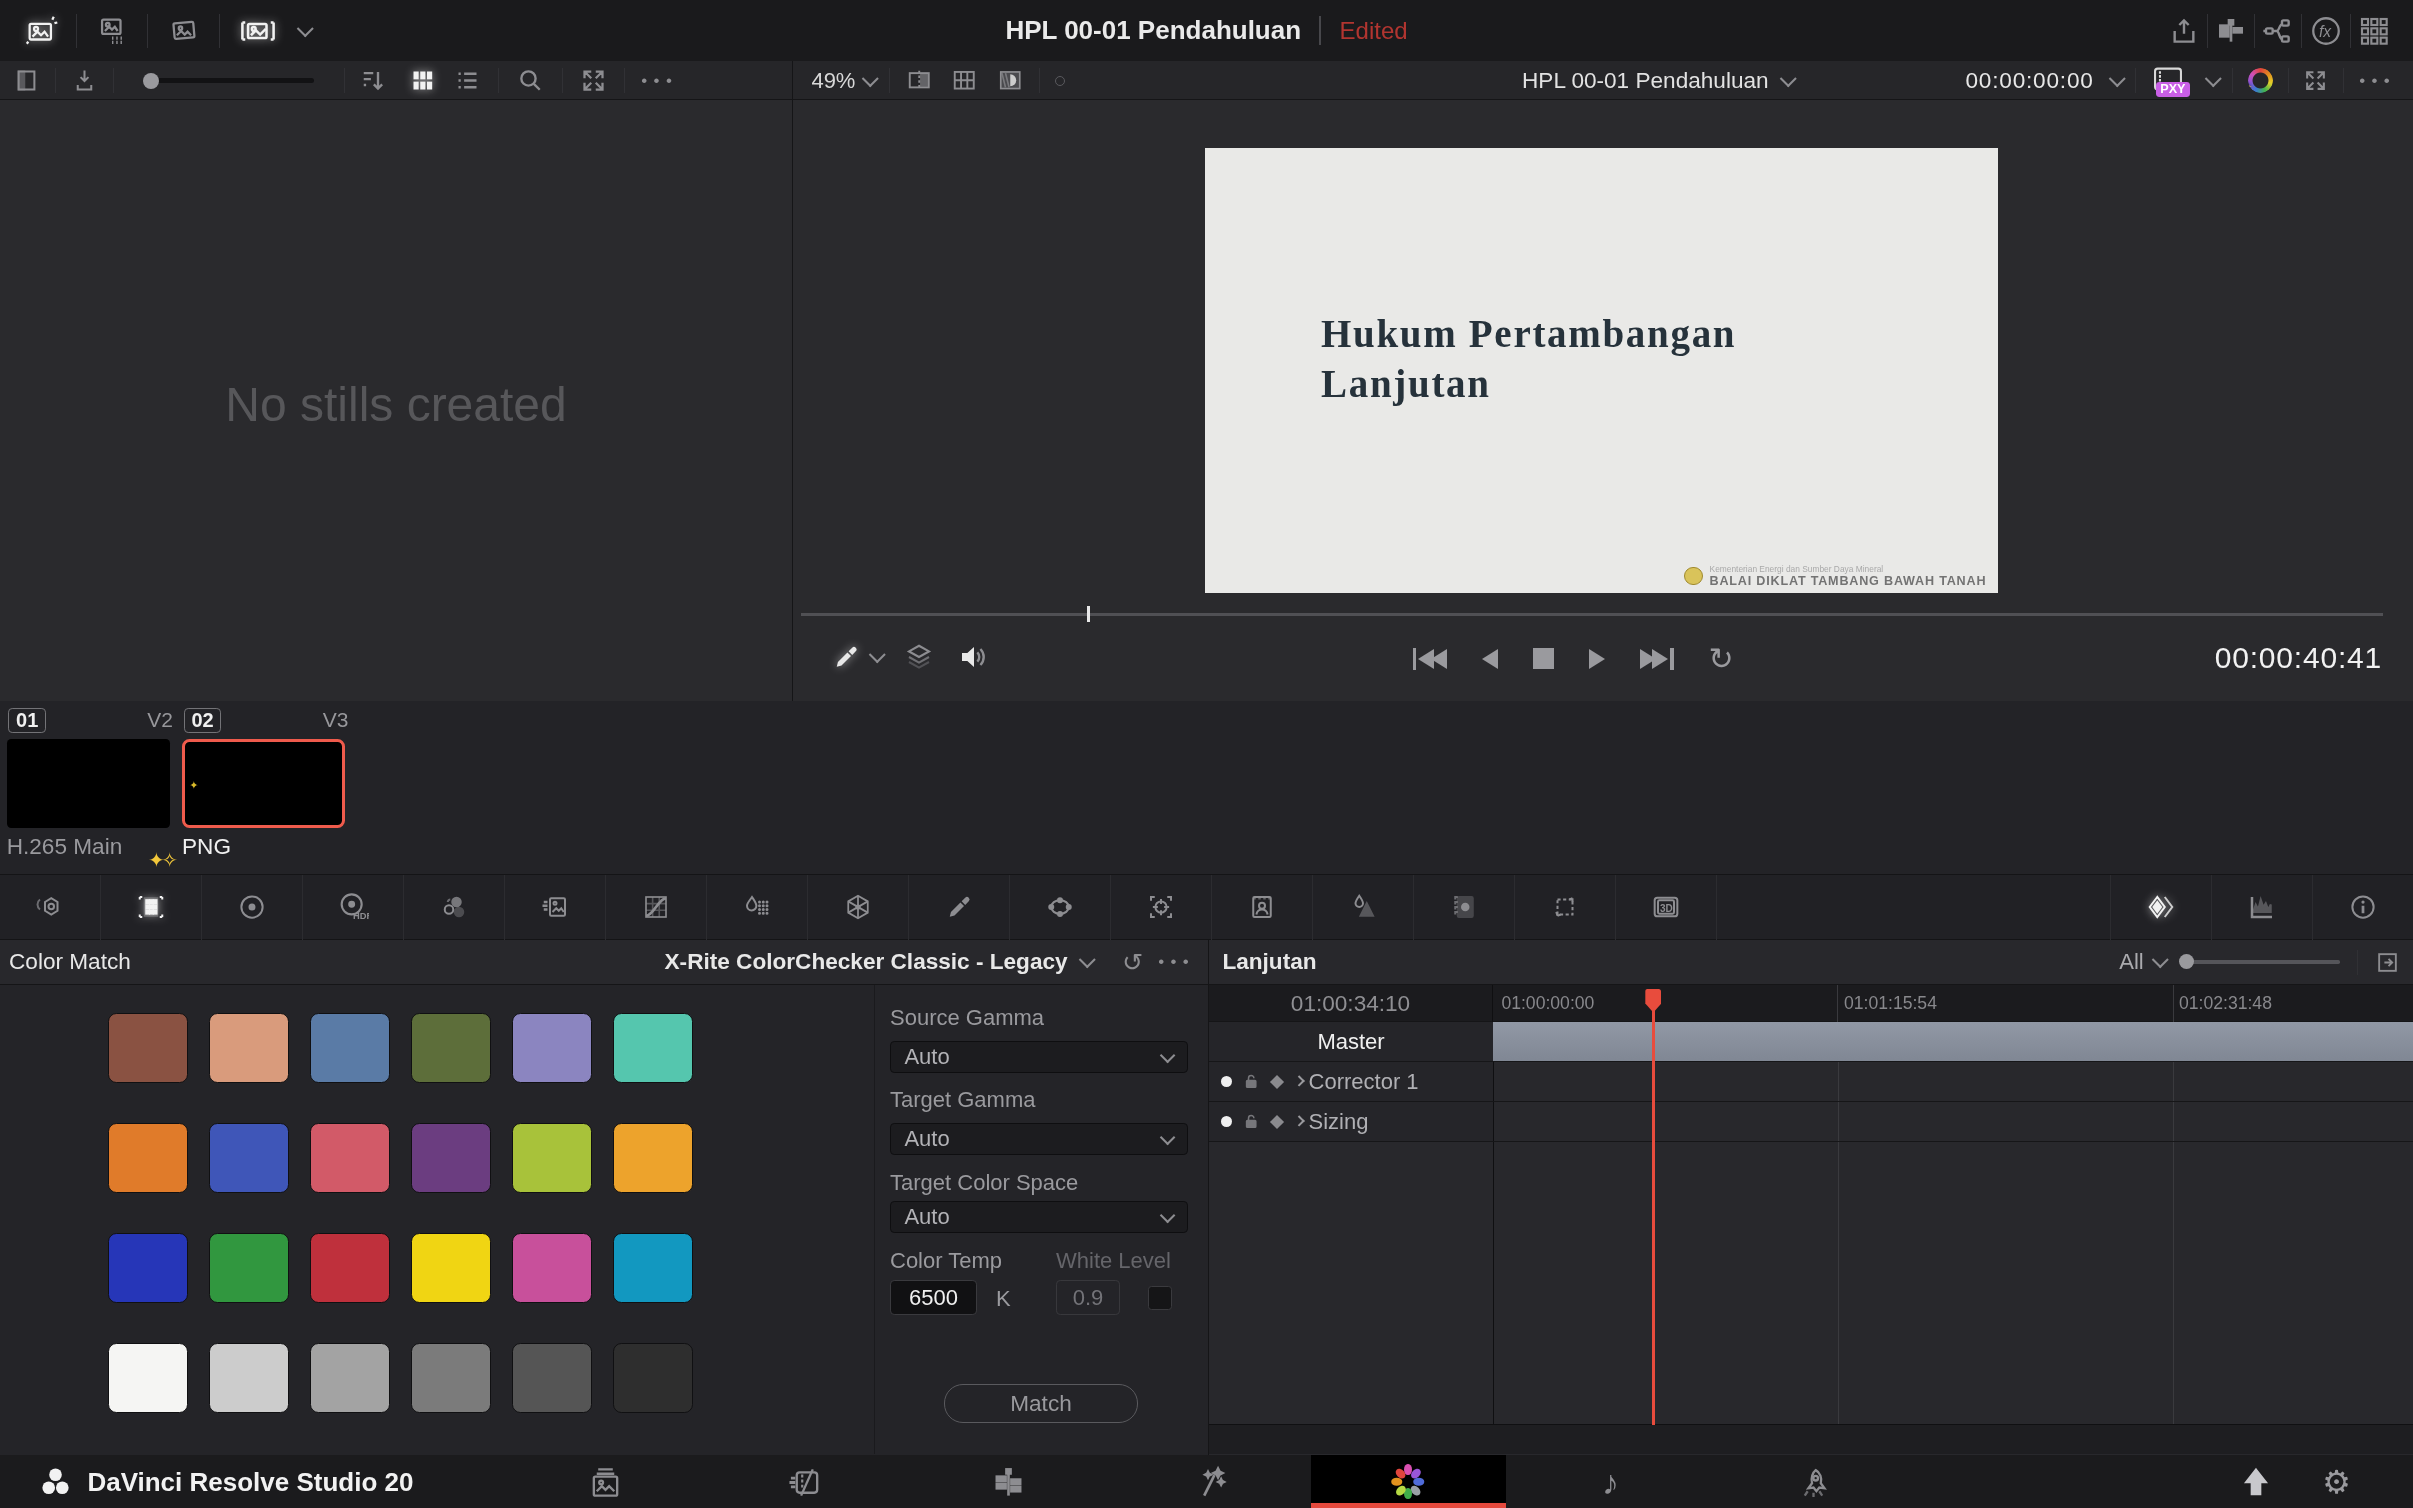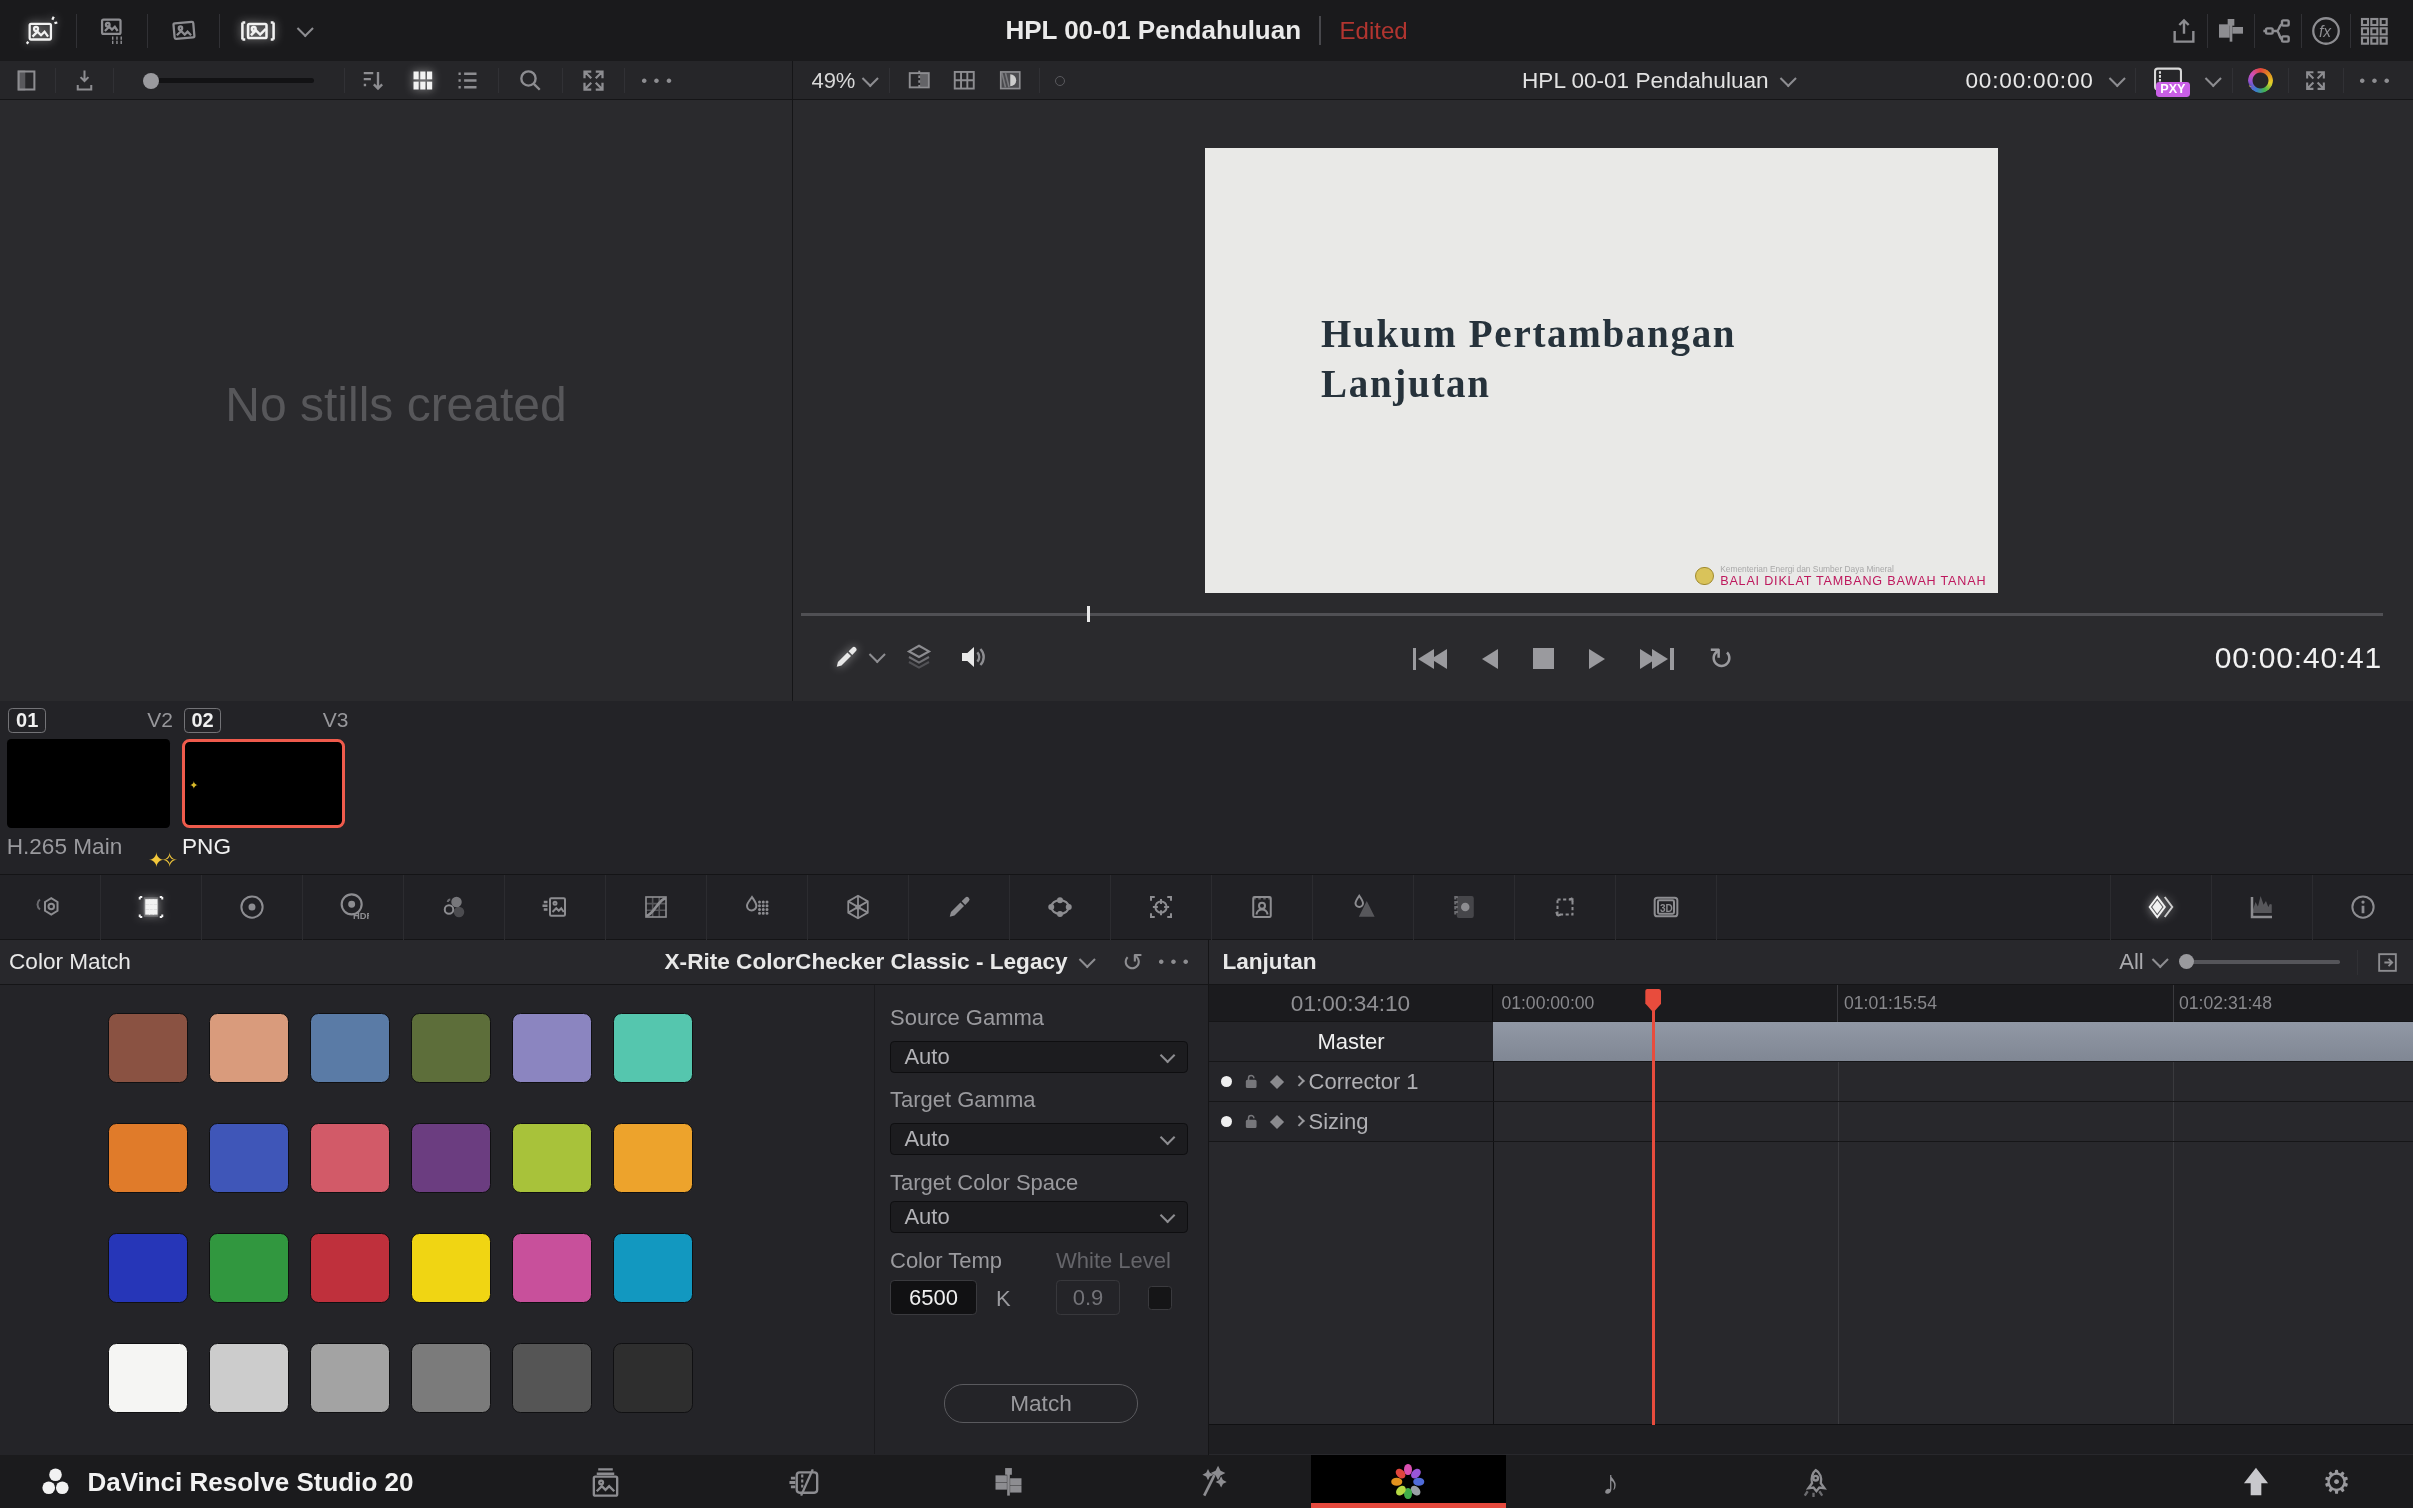--- a/index.html
+++ b/index.html
@@ -41,21 +41,21 @@
 
   
   .gallery { position:absolute; left:0; top:100px; width:793px; height:601px; background:#2a2a2d; border-right:0.8px solid #151517; }
   .no-stills { position:absolute; left:0; right:0; top:277px; text-align:center; font-size:48px; color:#57575a; }
   .viewer { position:absolute; left:793px; top:100px; width:1621px; height:601px; background:#2a2a2d; }
   .slide { position:absolute; left:412px; top:48px; width:793px; height:445px; background:#e9e9e7; }
   .slide-text { position:absolute; left:116px; top:161px; font-family:"Liberation Serif","DejaVu Serif",serif; font-weight:bold; font-size:39px; color:#26323b; line-height:1.28; letter-spacing:1.7px; }
   .slide-footer { position:absolute; right:11.7px; bottom:5px; display:flex; align-items:center; gap:6.7px; }
   .emblem { width:18.4px; height:18.4px; border-radius:50%; background:#d9c35a; border:1.7px solid #a08a2e; }
   .sf-l1 { font-size:8.4px; color:#a9a9a9; }
-  .sf-l2 { font-size:12.6px; font-weight:normal; color:#be185d; letter-spacing:0.8px; }
+  .sf-l2 { font-size:12.6px; font-weight:bold; color:#737373; letter-spacing:0.8px; }
   .scrub { position:absolute; left:8.4px; top:513px; width:1582px; height:3.4px; background:#505054; }
   .scrub-head { position:absolute; left:294px; top:506px; width:3.4px; height:16px; background:#e8e8e8; }
   .transport { position:absolute; left:0; top:526px; width:1621px; height:67px; }
   .t-left { position:absolute; left:39px; top:15px; display:flex; align-items:center; gap:23.5px; }
   .t-center { position:absolute; left:620px; top:15px; display:flex; align-items:center; gap:35px; }
   .tc-big { position:absolute; right:32px; top:15px; font-size:30px; color:#f2f2f2; letter-spacing:0.8px; }
   .tri-l { width:0; height:0; border-top:10px solid transparent; border-bottom:10px solid transparent; border-right:16px solid #9a9a9e; }
   .tri-r { width:0; height:0; border-top:10px solid transparent; border-bottom:10px solid transparent; border-left:16px solid #9a9a9e; }
   .skip { display:flex; align-items:center; gap:1.7px; }
   .skip .bar { width:3.4px; height:22px; background:#9a9a9e; }

